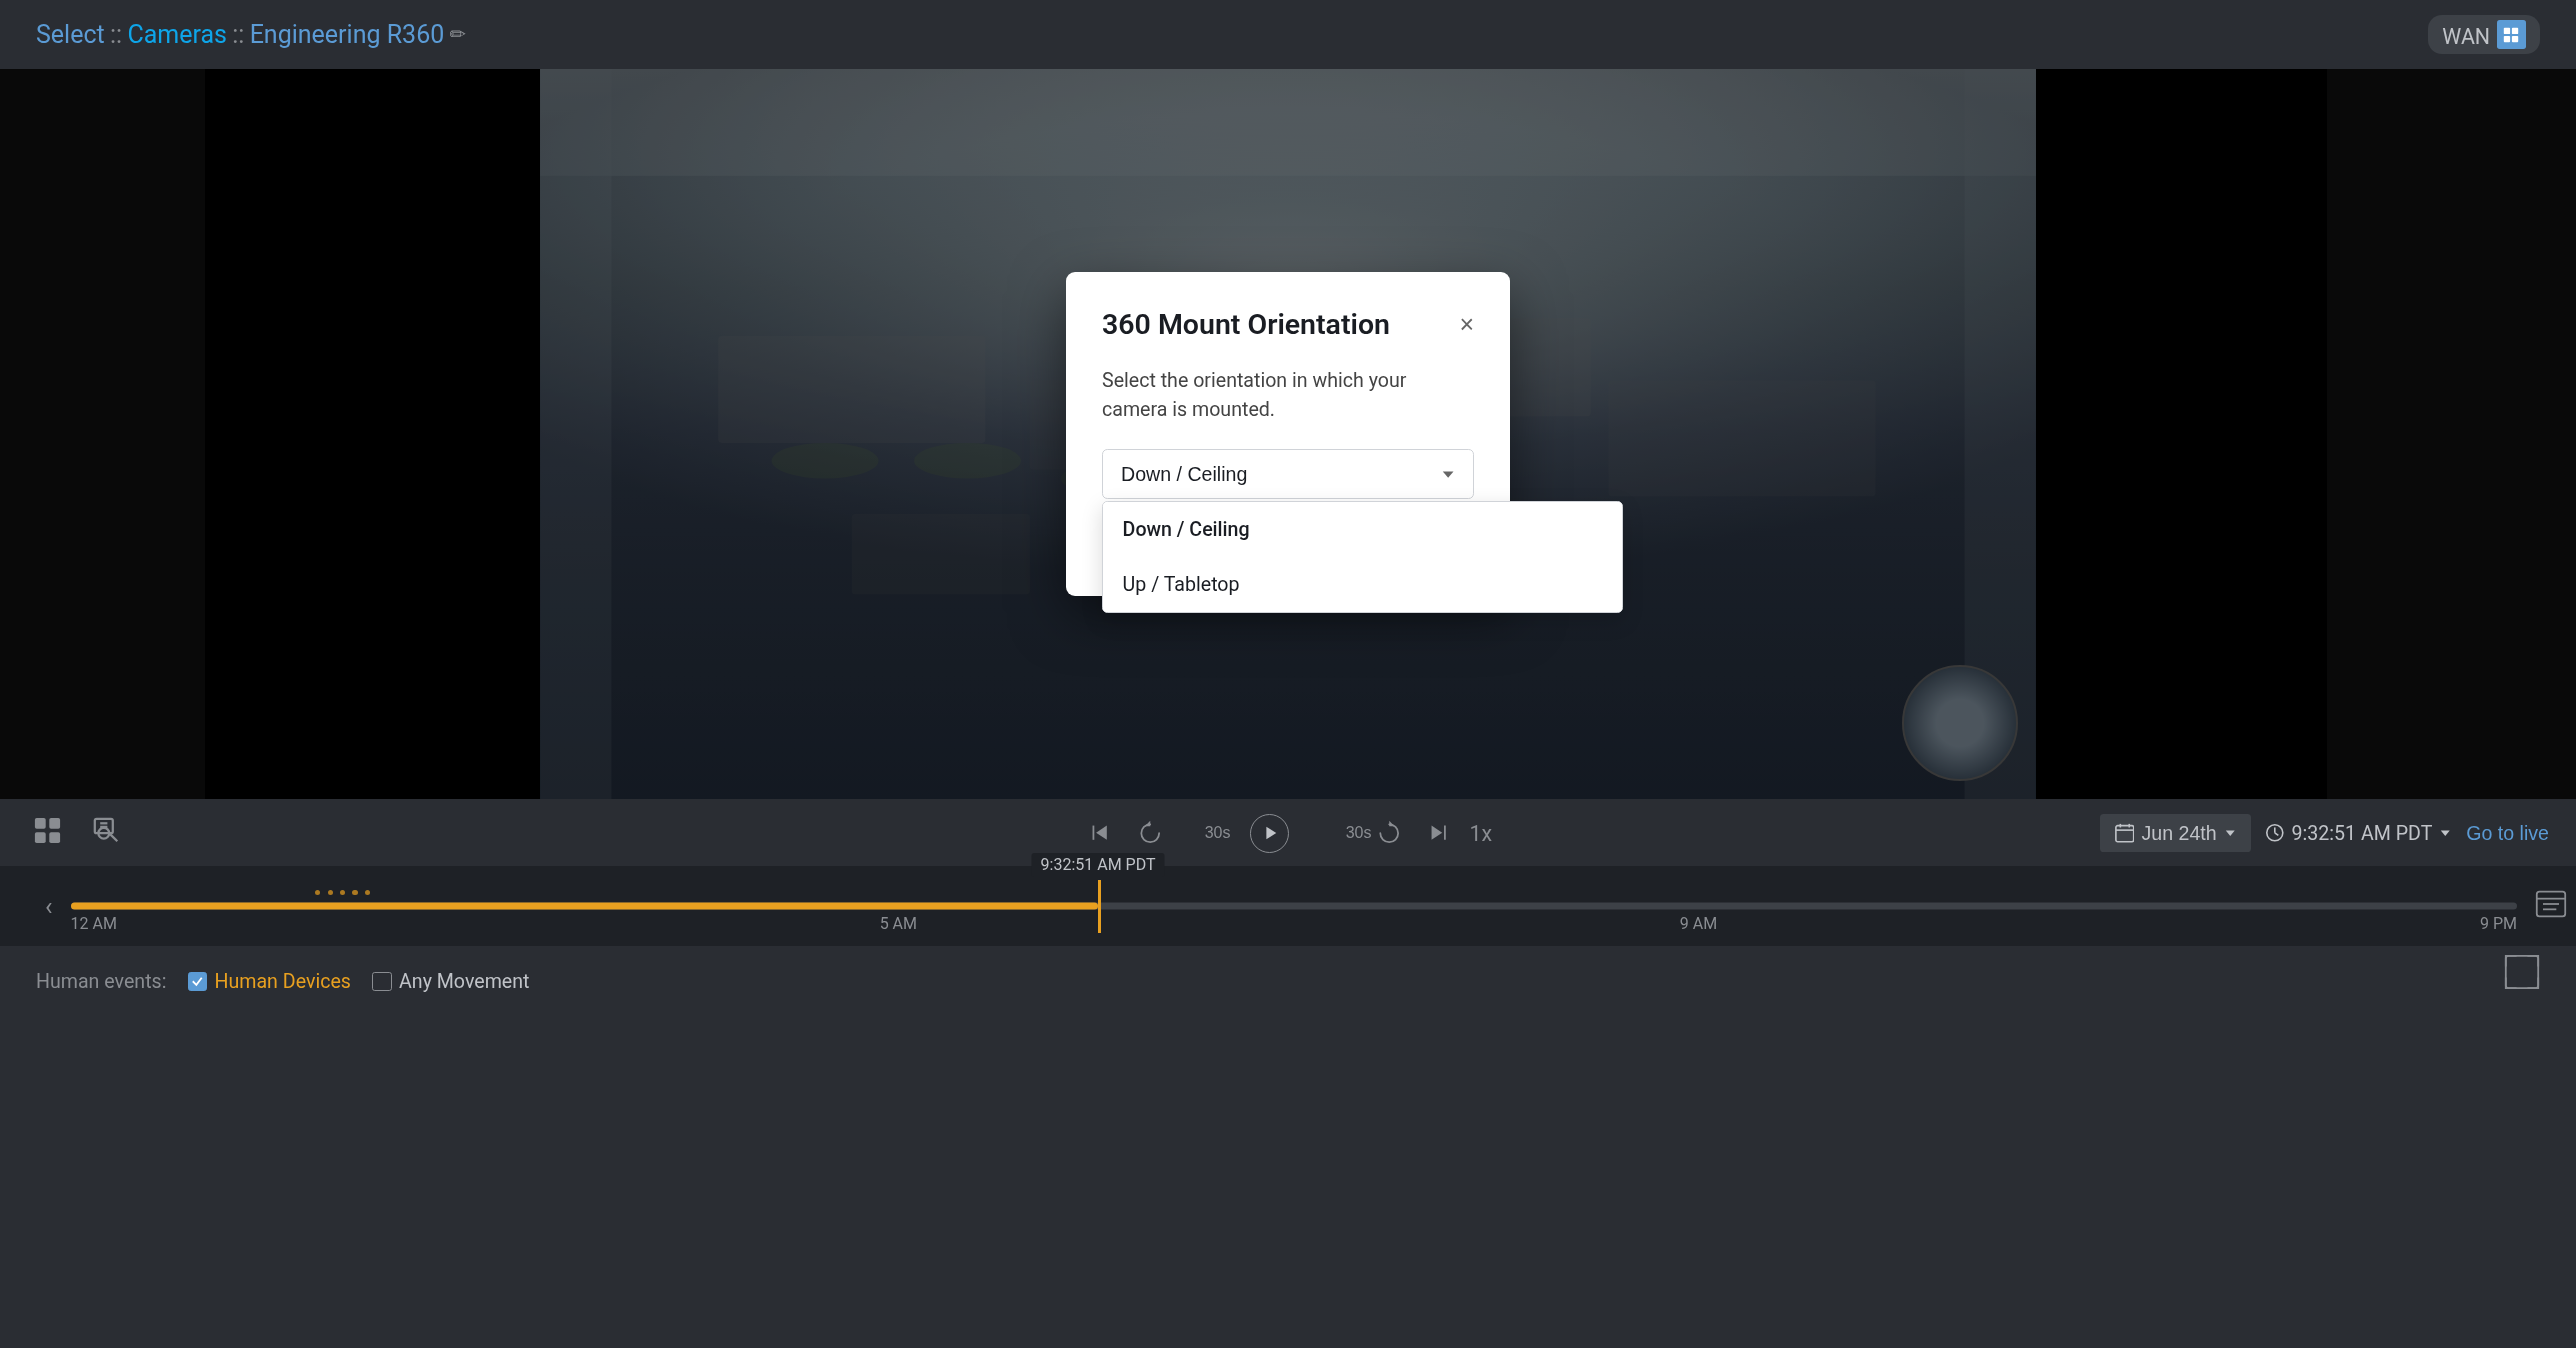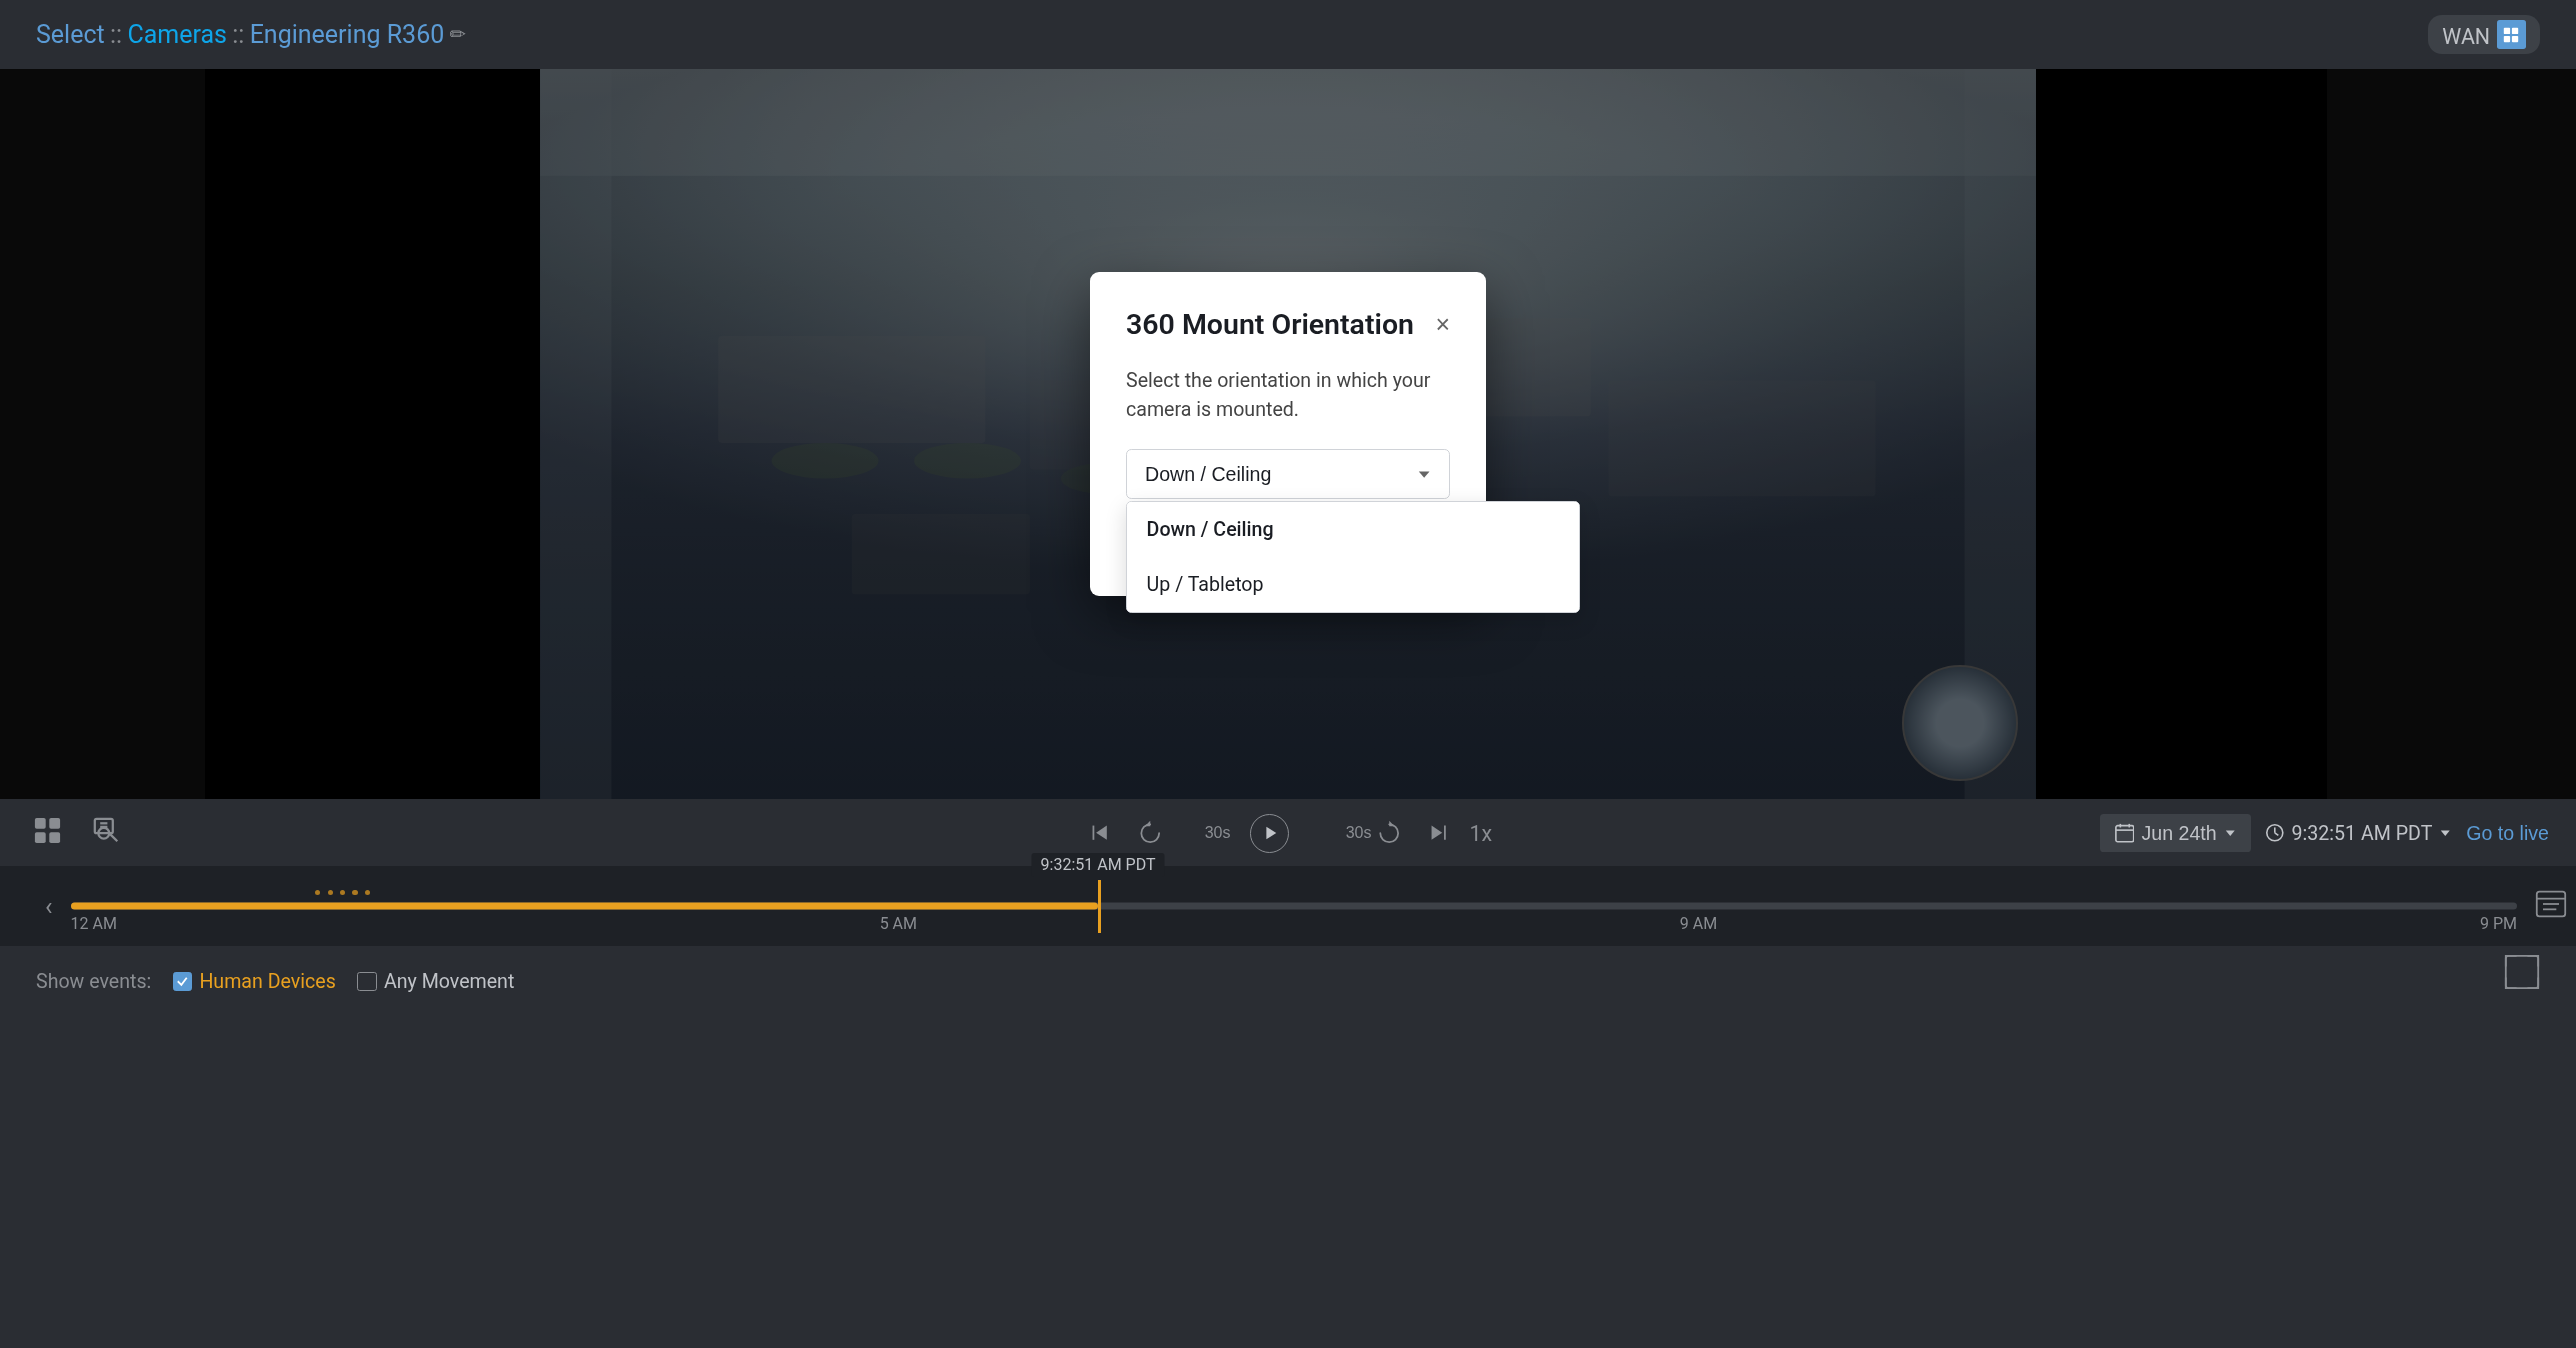--- a/index.html
+++ b/index.html
@@ -367,21 +367,21 @@
       z-index: 100;
       display: flex;
       align-items: center;
       justify-content: center;
     }
 
     
     #modal {
       background: #fff;
       border-radius: 9px;
-      width: 396px;
+      width: 444px;
       padding: 36px;
       box-shadow: 0 18px 53px rgba(0,0,0,0.5);
       position: relative;
     }
     #modal-header {
       display: flex;
       align-items: center;
       justify-content: space-between;
       margin-bottom: 25px;
     }
@@ -636,21 +636,21 @@
     <svg width="32" height="32" viewBox="0 0 36 36" fill="none" stroke="#8a8d92" stroke-width="2">
       <rect x="2" y="4" width="32" height="28" rx="3"></rect>
       <line x1="2" y1="12" x2="34" y2="12"></line>
       <line x1="9" y1="18" x2="27" y2="18"></line>
       <line x1="9" y1="24" x2="24" y2="24"></line>
     </svg>
   </div>
 </div>
 
 <div id="events-bar">
-  <span class="events-label">Show events:</span>
+  <span class="events-label">Human events:</span>
   <label class="checkbox-item">
     <div class="checkbox">
       <svg width="12.5" height="12.5" viewBox="0 0 14 14" fill="white">
         <polyline points="2,7 6,11 12,3" stroke="white" stroke-width="2" fill="none"></polyline>
       </svg>
     </div>
     <span class="checkbox-label-orange">Human Devices</span>
   </label>
   <label class="checkbox-item">
     <div class="checkbox-unchecked"></div>

